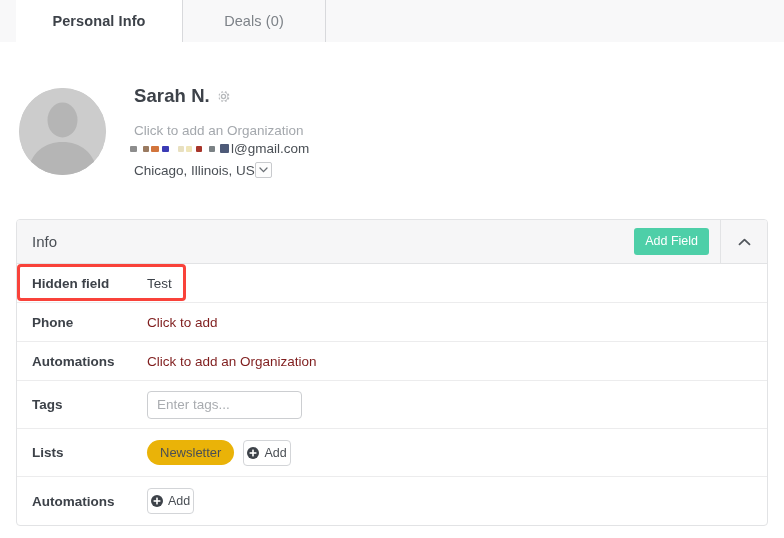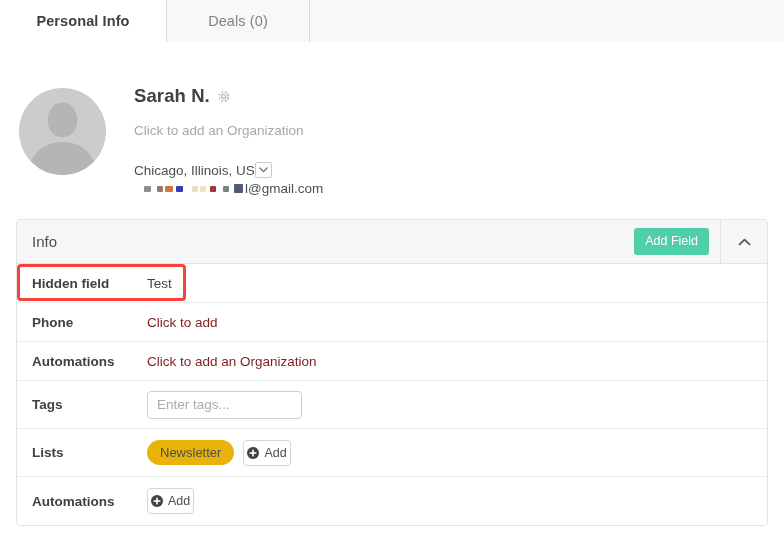--- a/index.html
+++ b/index.html
@@ -34,20 +34,21 @@
     letter-spacing: .1px;
     cursor: pointer;
     user-select: none;
     height: 42px;
   }
   .tab-active {
     width: 166px;
     background: #ffffff;
     color: #3d4249;
     font-weight: bold;
+    margin-left: 16px;
   }
   .tab-inactive {
     width: 144px;
     background: #f8f8f9;
     color: #7d8288;
     border-left: 1px solid #d8d9dc;
     border-right: 1px solid #d8d9dc;
   }
   .tab-filler {
     flex: 1;
@@ -92,27 +93,26 @@
   }
   .porg {
     position: absolute;
     left: 134px; top: 81px;
     font-size: 13.5px;
     color: #a4a8ad;
     cursor: pointer;
   }
   .pmail {
     position: absolute;
-    left: 142px; top: 99px;
+    left: 128px; top: 99px;
     font-size: 13.5px;
     color: #4a4f55;
     display: flex;
     align-items: center;
     white-space: nowrap;
-    margin-top: 40px;
   }
   .redact {
     display: inline-block;
     height: 13px;
     width: 102px;
     margin-right: 1px;
     position: relative;
     overflow: hidden;
     filter: blur(0.6px);
   }

